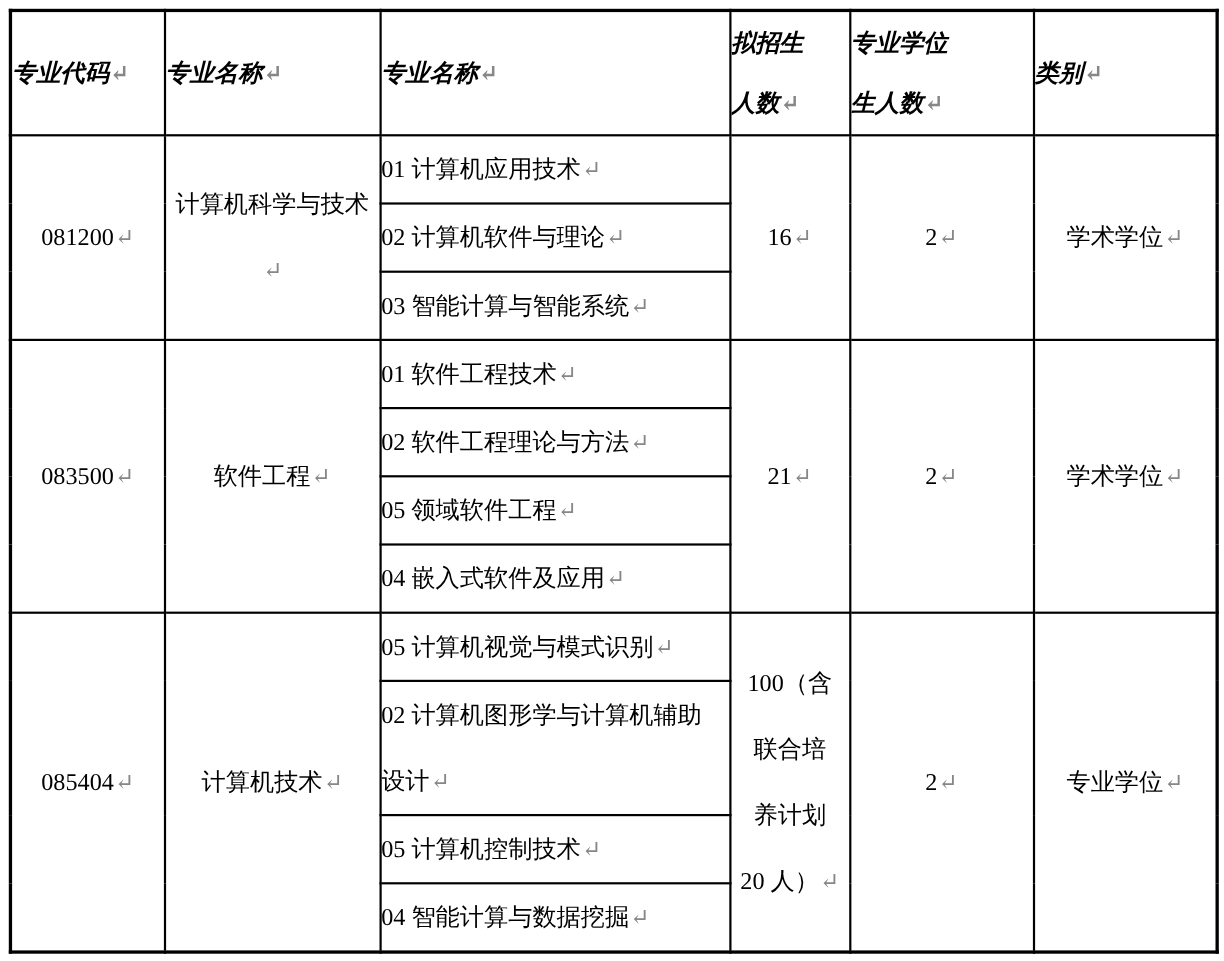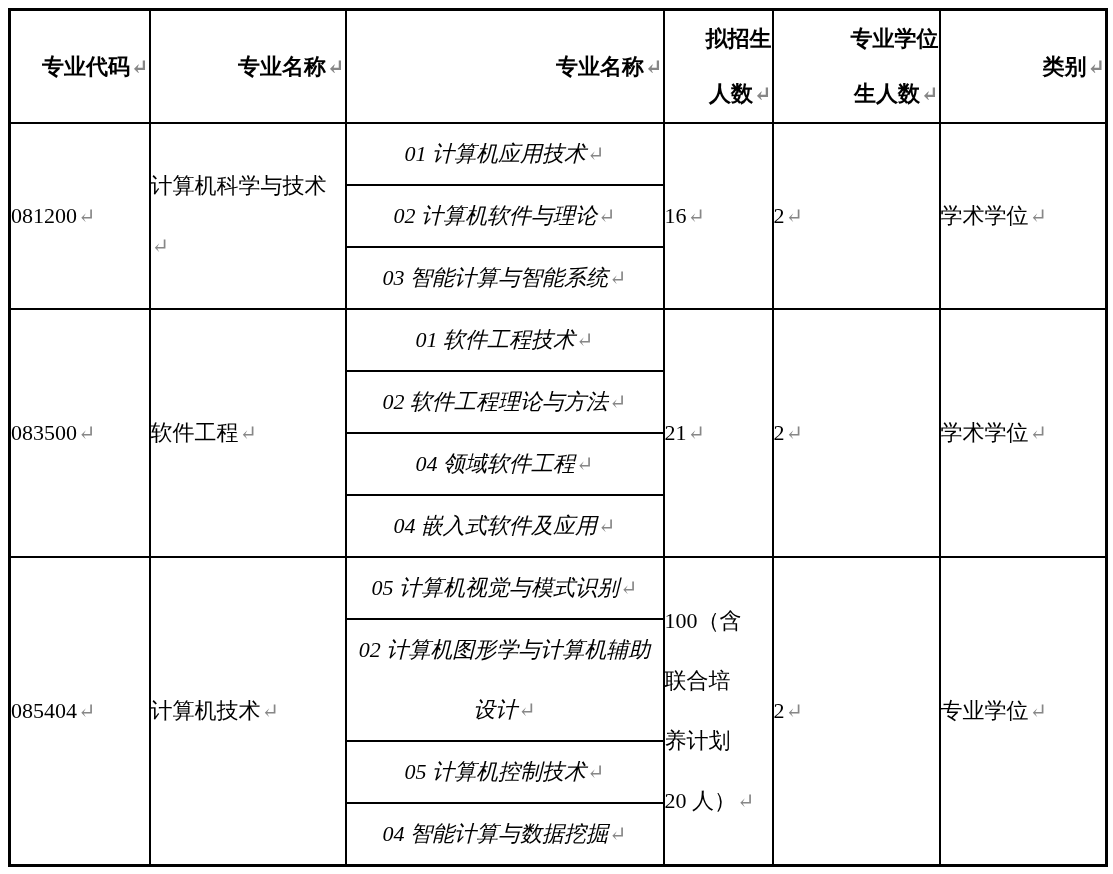--- a/index.html
+++ b/index.html
@@ -28,36 +28,36 @@
   table.admissions td {
     border: 2px solid #000000;
     padding: 0;
     vertical-align: middle;
     white-space: pre-line;
     overflow: hidden;
   }
   th.hdr {
     font-size: 22px;
     font-weight: bold;
-    text-align: right;
+    text-align: left;
     line-height: 55px;
     height: 110px;
+    font-style: italic;
   }
   tr.subrow { height: 60px; }
   tr.subrow-tall { height: 120px; }
   td.cell {
     font-size: 22px;
     line-height: 60px;
-    text-align: left;
+    text-align: center;
   }
   td.direction {
-    text-align: center;
+    text-align: left;
     padding-left: 13px;
     padding-right: 6px;
-    font-style: italic;
   }
   .pmark {
     color: #878787;
     font-size: 0.95em;
     padding-left: 1px;
   }
 </style>
 </head>
 <body>
 
@@ -104,21 +104,21 @@
       <td class="cell" rowspan="4"><span>软件工程</span><span class="pmark">↵</span></td>
       <td class="cell direction"><span>01 软件工程技术</span><span class="pmark">↵</span></td>
       <td class="cell" rowspan="4"><span>21</span><span class="pmark">↵</span></td>
       <td class="cell" rowspan="4"><span>2</span><span class="pmark">↵</span></td>
       <td class="cell" rowspan="4"><span>学术学位</span><span class="pmark">↵</span></td>
     </tr>
     <tr class="subrow">
       <td class="cell direction"><span>02 软件工程理论与方法</span><span class="pmark">↵</span></td>
     </tr>
     <tr class="subrow">
-      <td class="cell direction"><span>04 领域软件工程</span><span class="pmark">↵</span></td>
+      <td class="cell direction"><span>05 领域软件工程</span><span class="pmark">↵</span></td>
     </tr>
     <tr class="subrow">
       <td class="cell direction"><span>04 嵌入式软件及应用</span><span class="pmark">↵</span></td>
     </tr>
 
     <tr class="subrow">
       <td class="cell" rowspan="4"><span>085404</span><span class="pmark">↵</span></td>
       <td class="cell" rowspan="4"><span>计算机技术</span><span class="pmark">↵</span></td>
       <td class="cell direction"><span>05 计算机视觉与模式识别</span><span class="pmark">↵</span></td>
       <td class="cell" rowspan="4"><span>100（含

